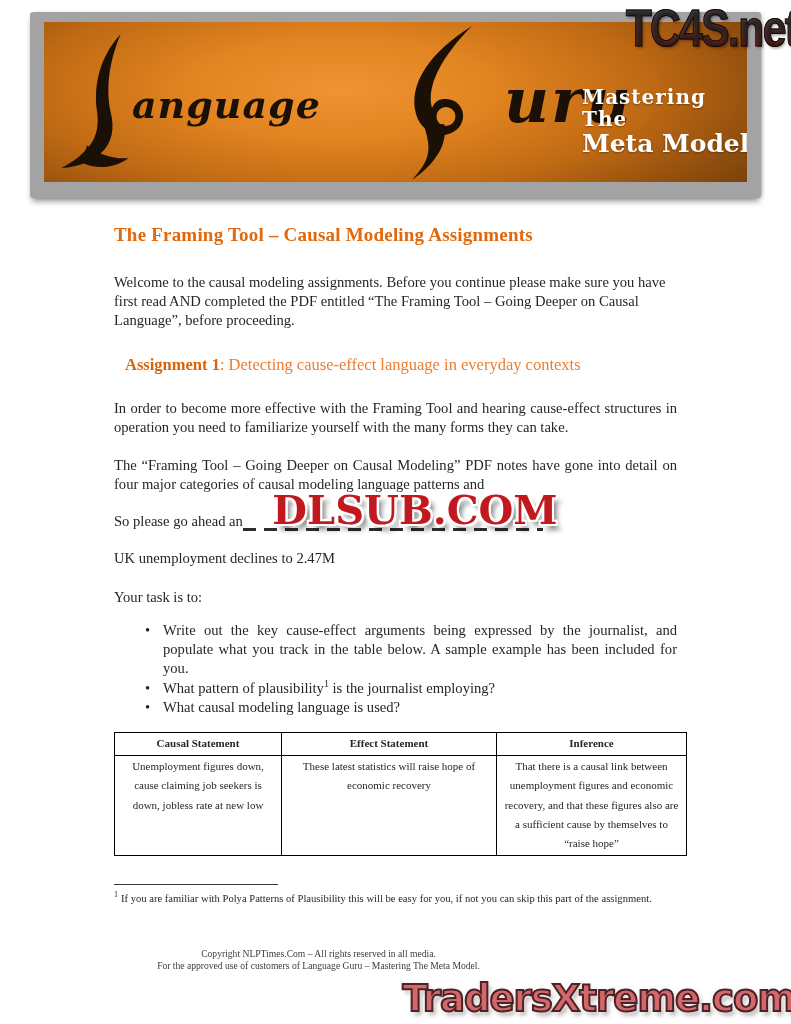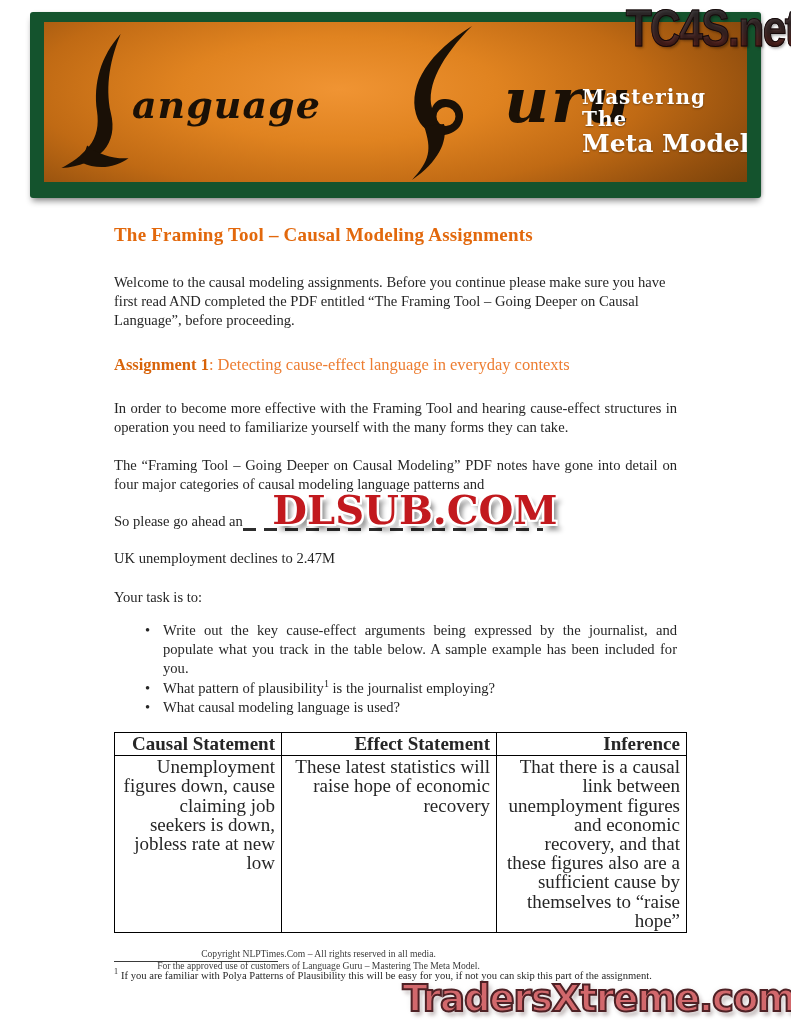--- a/index.html
+++ b/index.html
@@ -7,21 +7,21 @@
   #page {
     position:relative; width:791px; height:1024px; margin:0 auto;
     background:#ffffff; overflow:hidden;
     font-family:"Liberation Serif","DejaVu Serif",serif;
     color:#262626;
   }
 
   
   #banner {
     position:absolute; left:30px; top:12px; width:731px; height:186px;
-    background:#14532d;
+    background:#a3a3a3;
     border-radius:3px;
     box-shadow:0 5px 6px -2px rgba(0,0,0,.45), 2px 0 4px -2px rgba(0,0,0,.35);
     padding:10px 14px 16px 14px;
   }
   #banner-inner {
     position:relative; width:100%; height:100%;
     background:radial-gradient(ellipse 75% 110% at 42% 42%,
       #f09433 0%, #e08320 30%, #c06a14 58%, #94500e 80%, #6e3c08 100%);
     overflow:hidden;
   }
@@ -78,21 +78,21 @@
 
   
   #content { position:absolute; left:114px; top:224px; width:563px; }
   #doc-title {
     font-size:19px; font-weight:700; color:#e2680c;
     margin-bottom:27px; letter-spacing:.2px;
   }
   .para { font-size:14.6px; line-height:19.2px; }
   #p-intro { margin-bottom:24px; }
   #h-assignment { font-size:16.5px; margin-bottom:25px; }
-  #h-assignment .bold { font-weight:700; color:#d86309; }
+  #h-assignment .bold { font-weight:700; color:#d86309;margin-left:11px; }
   #h-assignment .rest { color:#ed7d31; }
   #p-inorder { text-align:justify; margin-bottom:19px; }
   #p-framing { text-align:justify; margin-bottom:0; }
   #p-obscured { position:relative; margin-top:17px; height:20px; white-space:nowrap; }
   .obscured-gap {
     display:inline-block; width:300px; height:16px; vertical-align:bottom;
     background:repeating-linear-gradient(90deg,#2d2d2d 0 13px, transparent 13px 21px);
     background-size:100% 3px; background-position:0 100%; background-repeat:no-repeat;
   }
   #p-headline { margin-top:17px; }
@@ -100,22 +100,22 @@
   #p-task { margin-top:20px; margin-bottom:14px; }
   .bullet-row { display:flex; margin:0; }
   .bullet-mark { width:49px; padding-left:31px; flex:none; font-size:14.6px; line-height:19.2px; }
   .bullet-text { flex:1; }
   .bullet-text.just { text-align:justify; }
   sup.fn { vertical-align:super; font-size:10px; line-height:0; }
 
   
   #data-table { border-collapse:collapse; width:572px; margin-top:15px; table-layout:fixed; }
   #data-table th, #data-table td {
-    border:1px solid #000; font-size:19px; line-height:19.2px;
-    padding:1px 6px 2px 6px; text-align:right; vertical-align:top;
+    border:1px solid #000; font-size:11px; line-height:19.2px;
+    padding:1px 6px 2px 6px; text-align:center; vertical-align:top;
   }
   #data-table th { font-weight:700; }
   #data-table col.c1 { width:167px; }
   #data-table col.c2 { width:215px; }
   #data-table col.c3 { width:190px; }
 
   
   #footnote { margin-top:28px; }
   #footnote-rule { width:164px; border-top:1px solid #3a3a3a; margin-bottom:5px; }
   #footnote-text { font-size:10.6px; white-space:nowrap; }

